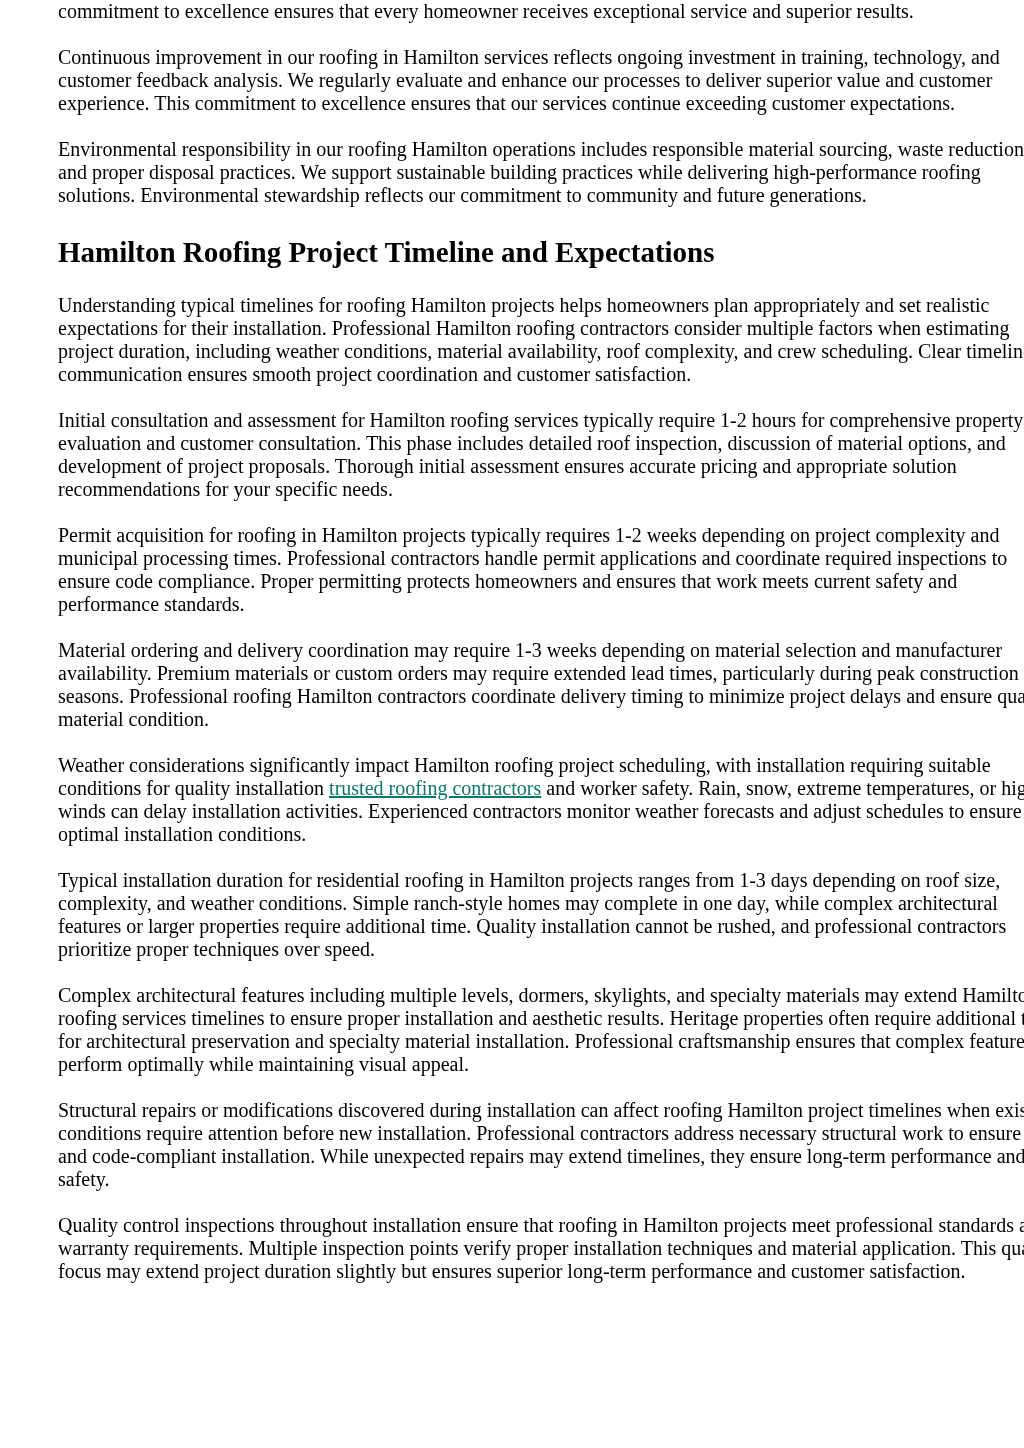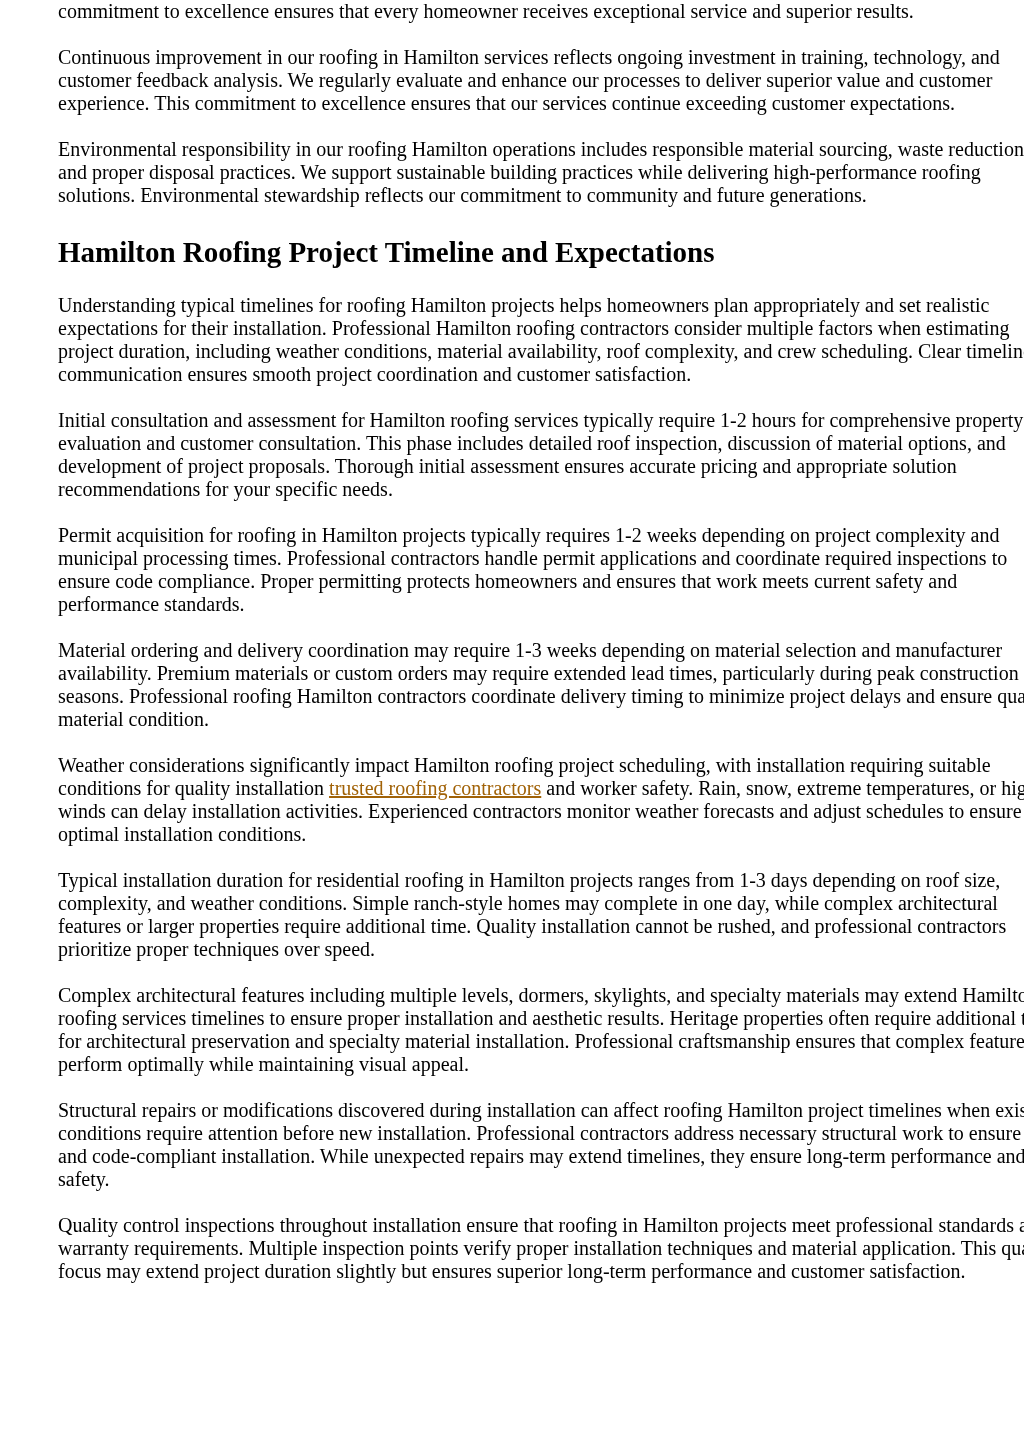--- a/index.html
+++ b/index.html
@@ -32,21 +32,21 @@
     margin-top: 0;
   }
   h1.doc-heading {
     font-size: 29px;
     line-height: 38px;
     font-weight: bold;
     margin: 26px 0 21px 0;
     letter-spacing: 0;
   }
   a.inline-link {
-    color: #a16207;
+    color: #0f766e;
     text-decoration: underline;
     cursor: pointer;
   }
 </style>
 </head>
 <body>
 
 <div class="page">
 
   <p class="first">commitment to excellence ensures that every homeowner receives exceptional service and superior results.</p>

